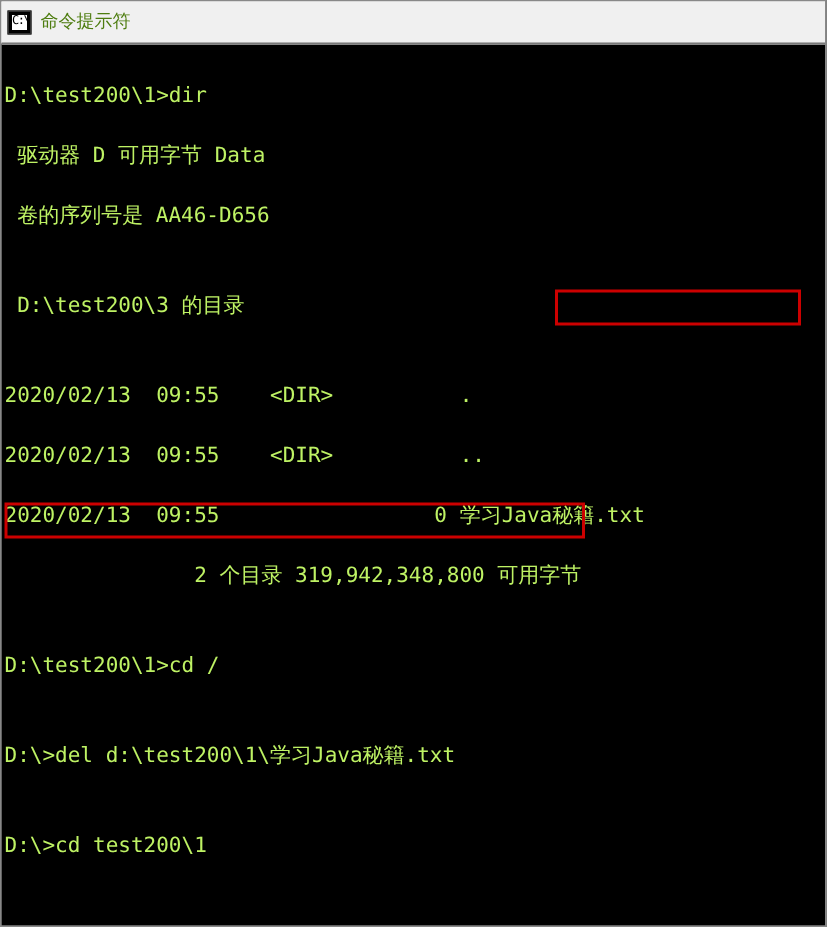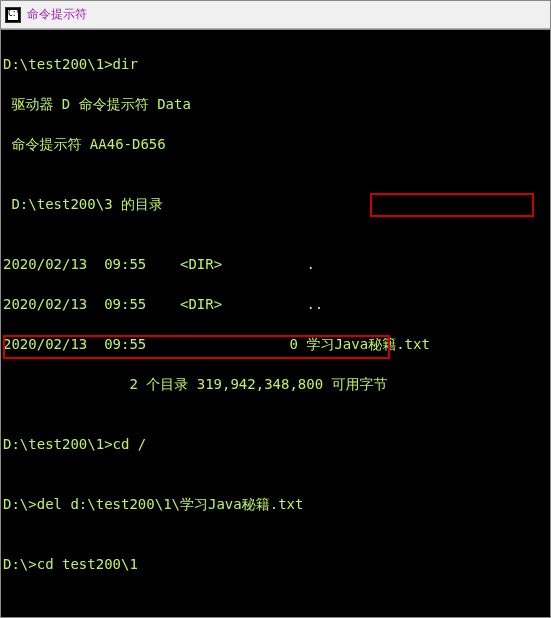--- a/index.html
+++ b/index.html
@@ -43,21 +43,21 @@
     left: 2px;
     top: 1px;
     font-size: 8px;
     font-family: monospace;
     color: #000;
     z-index: 2;
     letter-spacing: -1px;
   }
   .titlebar-text {
     font-size: 12px;
-    color: #a21caf;
+    color: #4d7c0f;
     font-family: Liberation Serif, serif;
   }
   .terminal {
     background: #000000;
     color: #bef264;
     width: 100%;
     height: calc(100% - 28px);
     padding: 4px 2px;
     font-size: 14px;
     line-height: 20px;
@@ -89,22 +89,22 @@
 
 <div class="window">
   <div class="titlebar">
     <div class="titlebar-icon">
       <span>C:\</span>
     </div>
     <div class="titlebar-text">命令提示符</div>
   </div>
   <div class="terminal">
 <span class="line">D:\test200\1&gt;dir</span>
-<span class="line"> 驱动器 D 命令提示符 Data</span>
-<span class="line"> 命令提示符 AA46-D656</span>
+<span class="line"> 驱动器 D 可用字节 Data</span>
+<span class="line"> 卷的序列号是 AA46-D656</span>
 <span class="line"></span>
 <span class="line"> D:\test200\3 的目录</span>
 <span class="line"></span>
 <span class="line">2020/02/13  09:55    &lt;DIR&gt;          .</span>
 <span class="line">2020/02/13  09:55    &lt;DIR&gt;          ..</span>
 <span class="line">2020/02/13  09:55                 0 学习Java秘籍.txt</span>
 <span class="line">               2 个目录 319,942,348,800 可用字节</span>
 <span class="line"></span>
 <span class="line">D:\test200\1&gt;cd /</span>
 <span class="line"></span>

